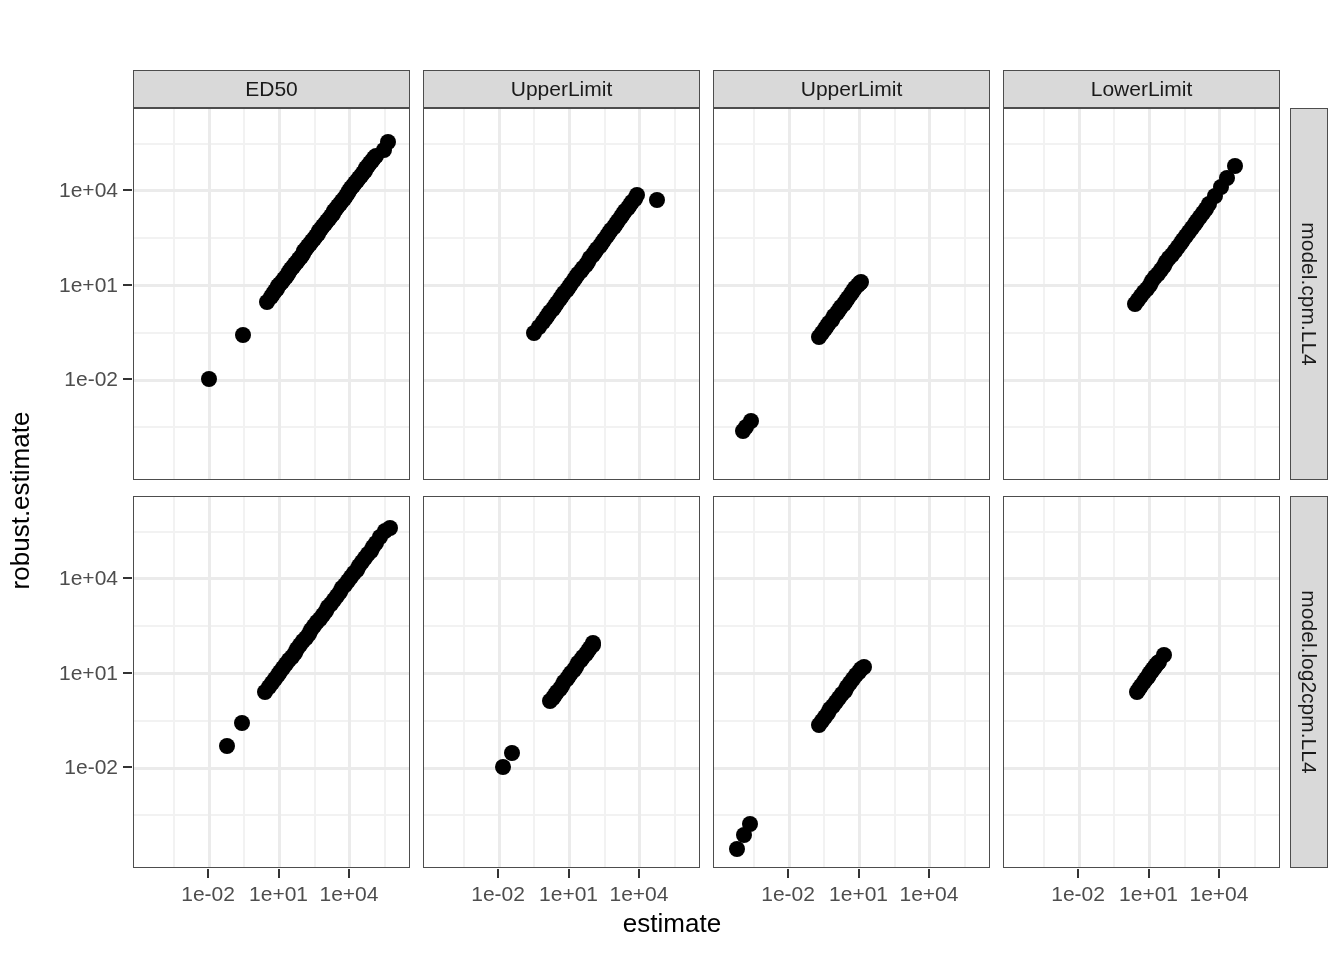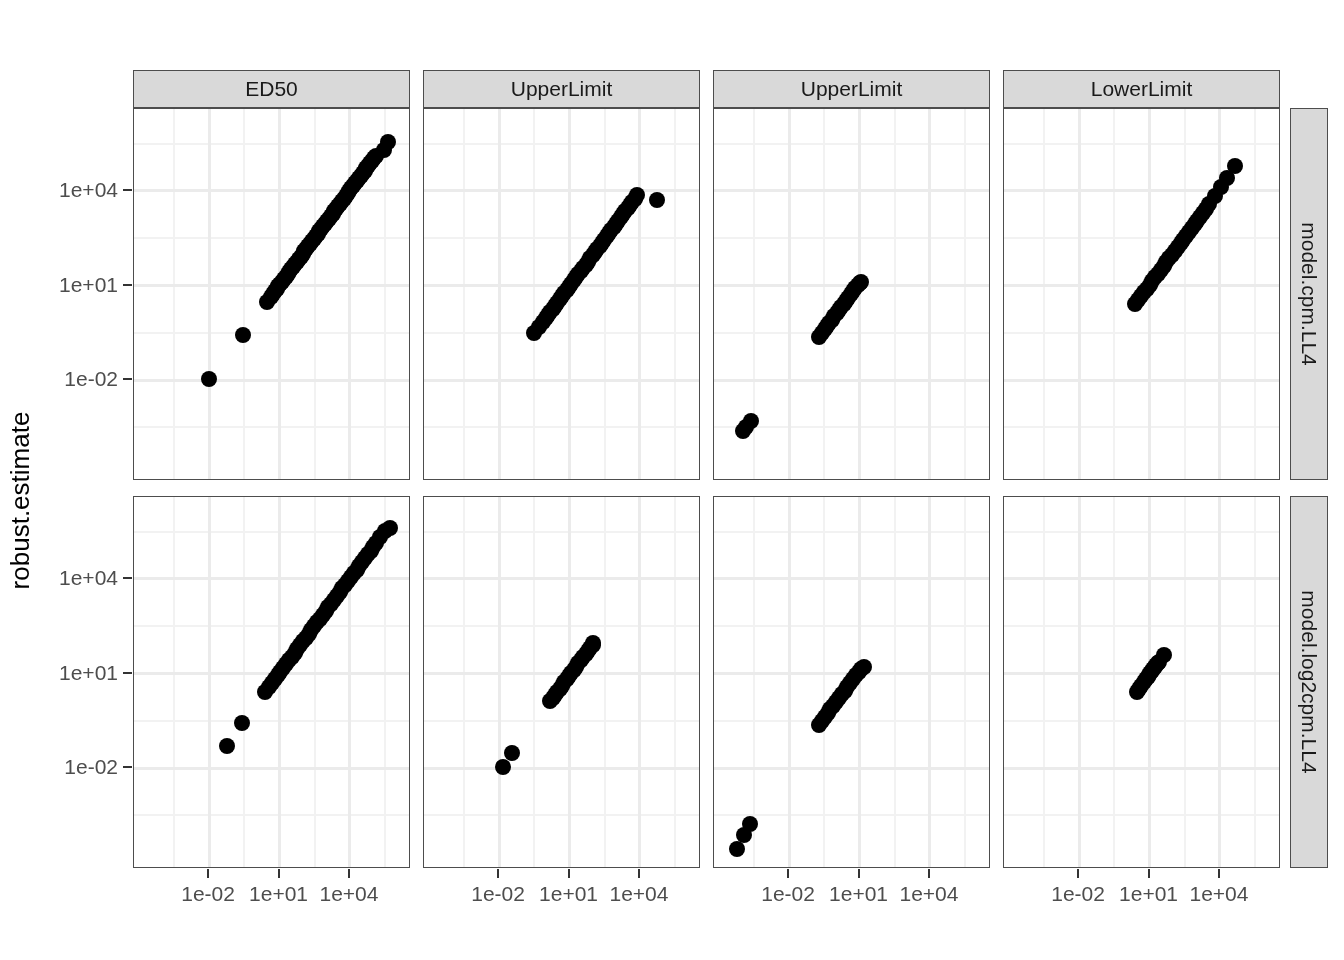--- a/index.html
+++ b/index.html
@@ -141,20 +141,21 @@
     white-space: nowrap;
     transform: translateY(-50%);
   }
 </style>
 </head>
 <body>
 
 <div id="root">
 
 
+  <div class="axis-title-x">estimate</div>
 
   <div class="axis-title-y">robust.estimate</div>
 
   <div id="dynamic">
       <div class="strip-top" style="left: 133px; top: 70px; width: 277px;">
         <span>ED50</span>
       </div>
       <div class="strip-top" style="left: 423px; top: 70px; width: 277px;">
         <span>UpperLimit</span>
       </div>

